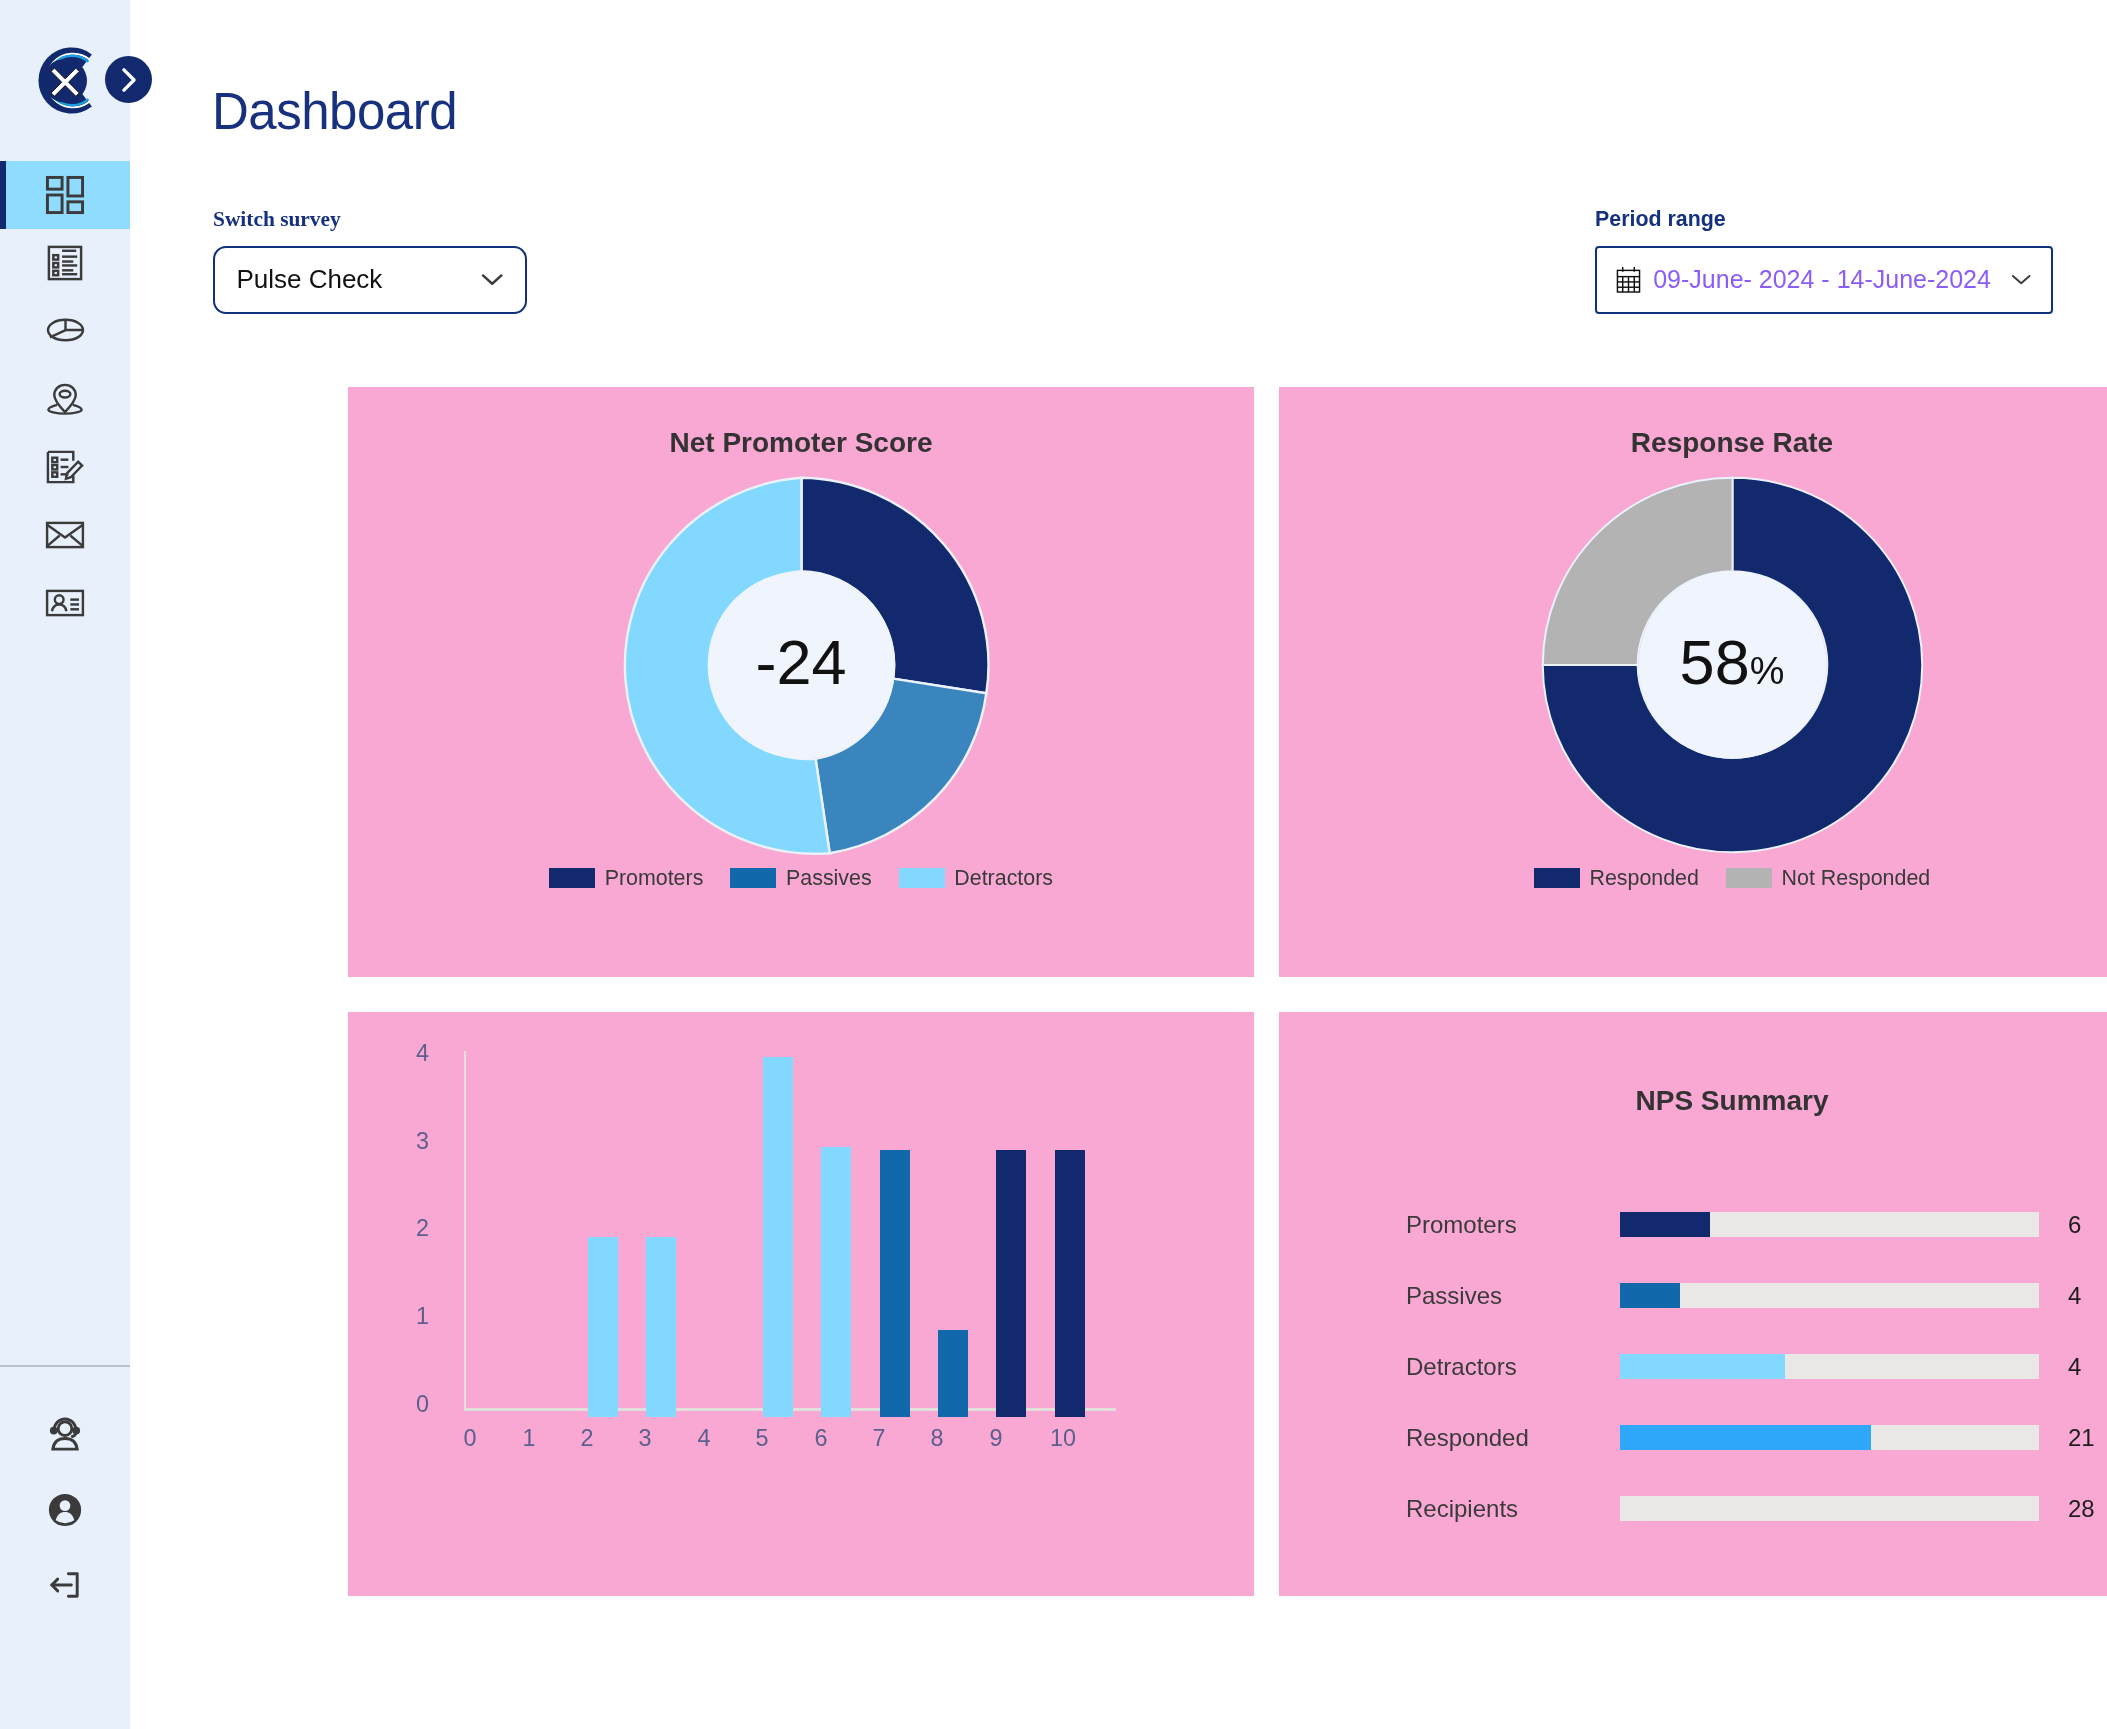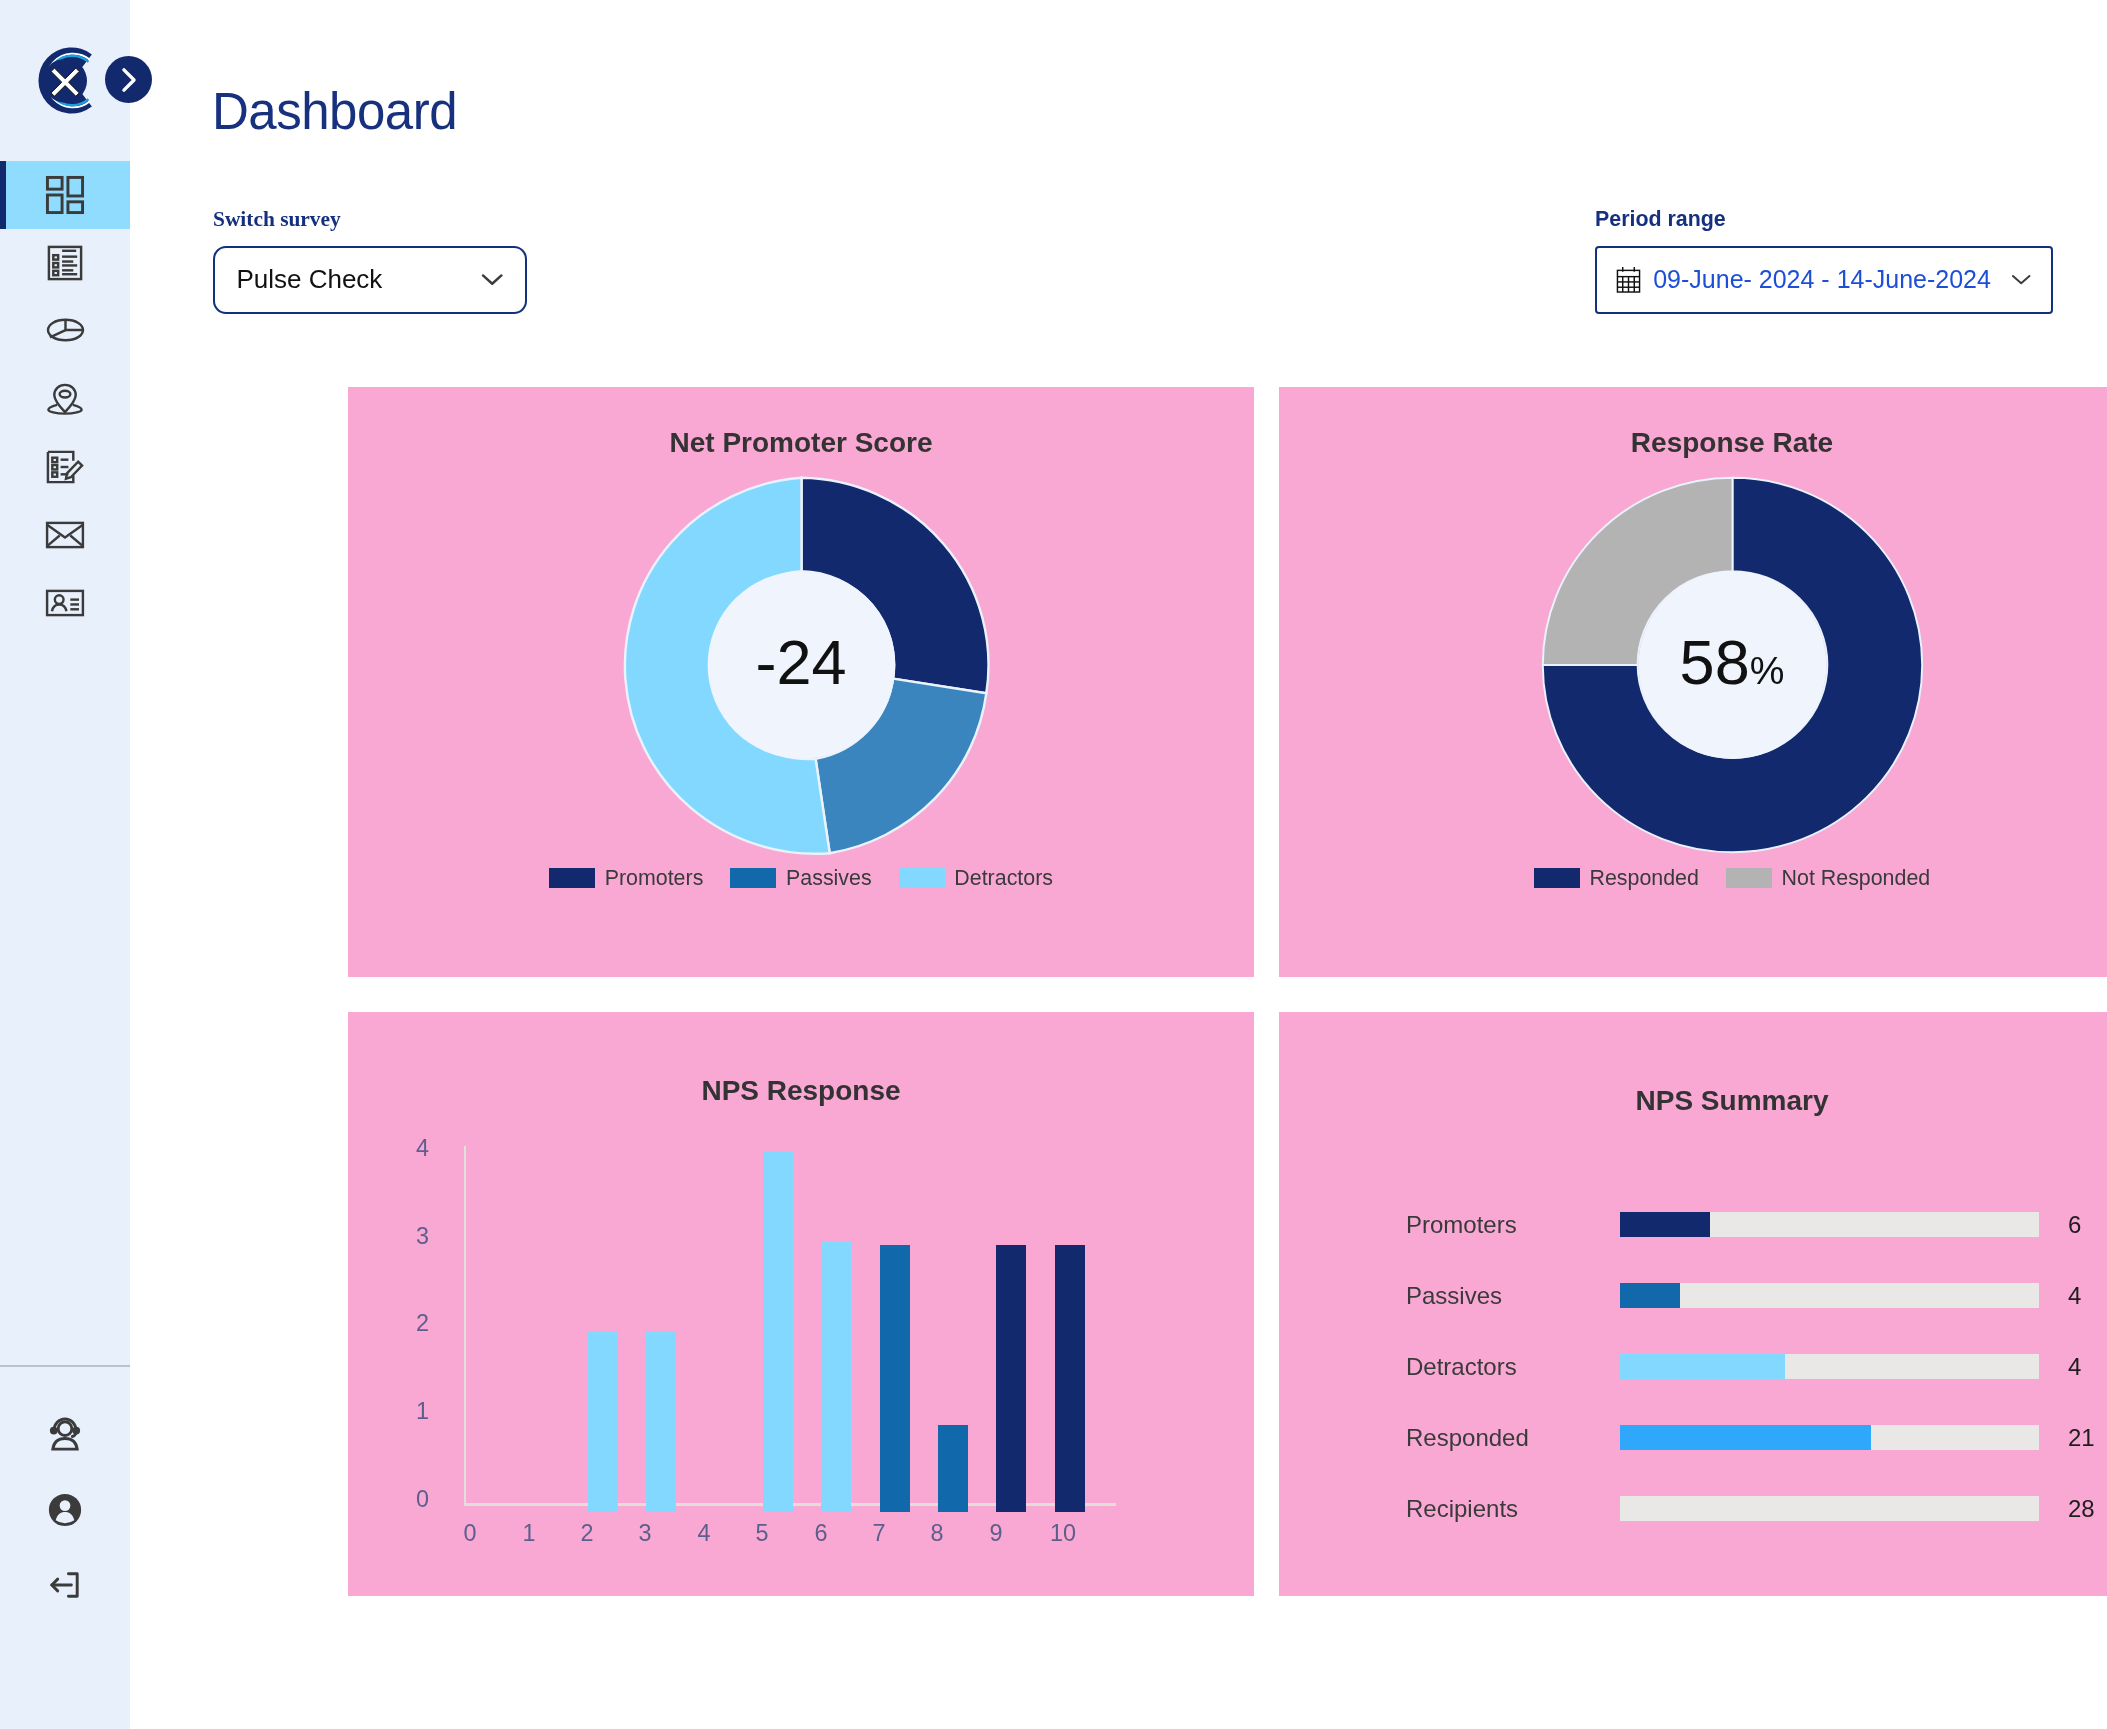--- a/index.html
+++ b/index.html
@@ -66,21 +66,21 @@
   .select-box .val { font-size: 26px; color: #111111; flex: 1; }
   .chev { width: 22.4px; height: 12.7px; flex: none; }
 
   .period-range { position: absolute; right: 55px; top: 207px; }
   .period-range .field-label { display:block; margin-bottom: 13.6px; }
   .date-box {
     width: 458px; height: 68px; border: 2.4px solid #11317d; border-radius: 3.9px;
     background: #ffffff; display: flex; align-items: center;
     padding: 0 18.5px; cursor: pointer; gap: 12.7px;
   }
-  .date-box .val { font-size: 25px; color: #1d4ed8; flex: 1; white-space: nowrap; }
+  .date-box .val { font-size: 25px; color: #8b5cf6; flex: 1; white-space: nowrap; }
 
   
   .card {
     position: absolute; background: #f9a8d4;
   }
   .card-title {
     text-align: center; font-size: 28px; font-weight: 700; color: #333333;
   }
   #card-nps      { left: 218px;  top: 387px;  width: 906px; height: 590px; }
   #card-rr       { left: 1149px; top: 387px;  width: 906px; height: 590px; }
@@ -366,21 +366,20 @@
           <span class="legend-label">Responded</span>
         </div>
         <div class="legend-item">
           <span class="swatch" style="background:#b3b3b3"></span>
           <span class="legend-label">Not Responded</span>
         </div>
       </div>
     </section>
 
     <section class="card" id="card-npsresp">
-      <div class="card-title">NPS Response</div>
       <div class="barchart">
 
         <div class="y-label" style="left:37px; top:28px;">4</div>
         <div class="y-label" style="left:37px; top:116px;">3</div>
         <div class="y-label" style="left:37px; top:203px;">2</div>
         <div class="y-label" style="left:37px; top:291px;">1</div>
         <div class="y-label" style="left:37px; top:379px;">0</div>
 
         <div class="axis-y" style="left:116px; top:39px; height:360px;"></div>
         <div class="axis-x" style="left:116px; top:396px; width:652px;"></div>

